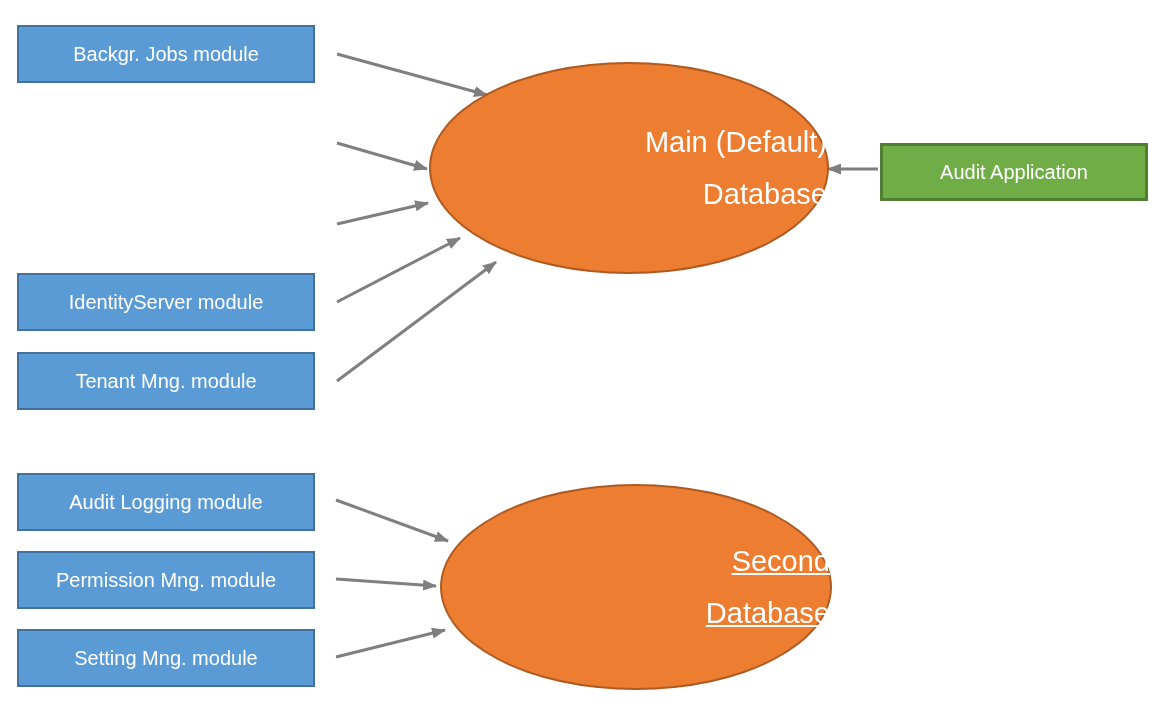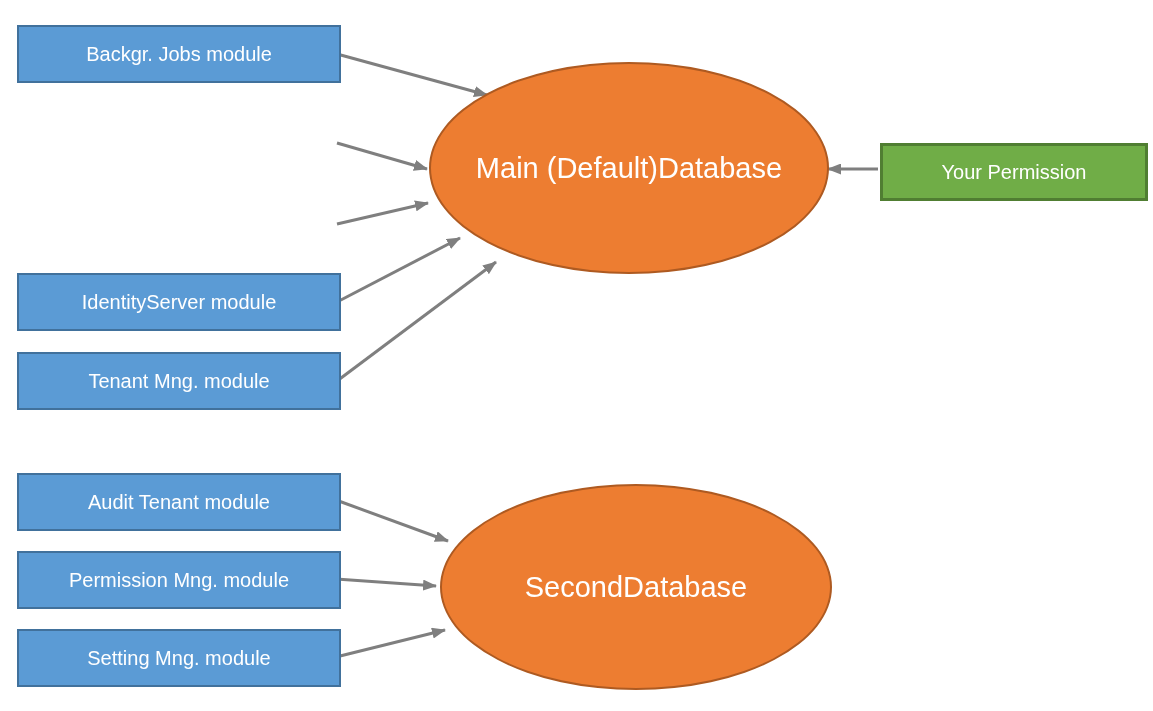--- a/index.html
+++ b/index.html
@@ -25,58 +25,59 @@
   .arrow-layer line {
     stroke: var(--arrow, #7F7F7F);
     stroke-width: 3;
   }
   .arrow-layer marker path {
     fill: var(--arrow, #7F7F7F);
   }
   .module-box {
     position: absolute;
     left: 17px;
-    width: 324px;
+    width: 298px;
     height: 58px;
     box-sizing: border-box;
     background: var(--module-fill, #5B9BD5);
     border: 2px solid var(--module-border, #41719C);
     display: flex;
     align-items: center;
     justify-content: center;
     color: var(--text, #FFFFFF);
     font-size: 20px;
     text-align: center;
   }
   .db-ellipse {
     position: absolute;
     box-sizing: border-box;
     background: var(--database-fill, #ED7D31);
     border: 2px solid var(--database-border, #AE5A21);
     border-radius: 50%;
     display: flex;
-    flex-direction: row;
-    align-items: center;
+    flex-direction: column;
+    align-items: flex-end;
     justify-content: center;
     color: var(--text, #FFFFFF);
     font-size: 29px;
     line-height: 52px;
     text-align: center;
   }
   .ellipse-main {
     left: 429px;
     top: 62px;
     width: 400px;
     height: 212px;
   }
   .ellipse-second {
     left: 440px;
     top: 484px;
     width: 392px;
     height: 206px;
+    text-decoration: underline;
   }
   .app-box {
     position: absolute;
     left: 880px;
     top: 143px;
     width: 268px;
     height: 58px;
     box-sizing: border-box;
     background: var(--application-fill, #70AD47);
     border: 3px solid var(--application-border, #507E32);
@@ -114,36 +115,36 @@
     <span>Backgr. Jobs module</span>
   </div>
   <div class="module-box" style="top:352px">
     <span>Tenant Mng. module</span>
   </div>
   <div class="module-box" style="top:273px">
     <span>IdentityServer module</span>
   </div>
 
   <div class="module-box" style="top:473px">
-    <span>Audit Tenant module</span>
+    <span>Audit Logging module</span>
   </div>
   <div class="module-box" style="top:551px">
     <span>Permission Mng. module</span>
   </div>
   <div class="module-box" style="top:629px">
     <span>Setting Mng. module</span>
   </div>
 
   <div class="db-ellipse ellipse-main">
     <span>Main (Default)</span>
     <span>Database</span>
   </div>
 
   <div class="db-ellipse ellipse-second">
     <span>Second</span>
     <span>Database</span>
   </div>
 
   <div class="app-box">
-    <span>Your Permission</span>
+    <span>Audit Application</span>
   </div>
 
 </div>
 
 </body></html>

